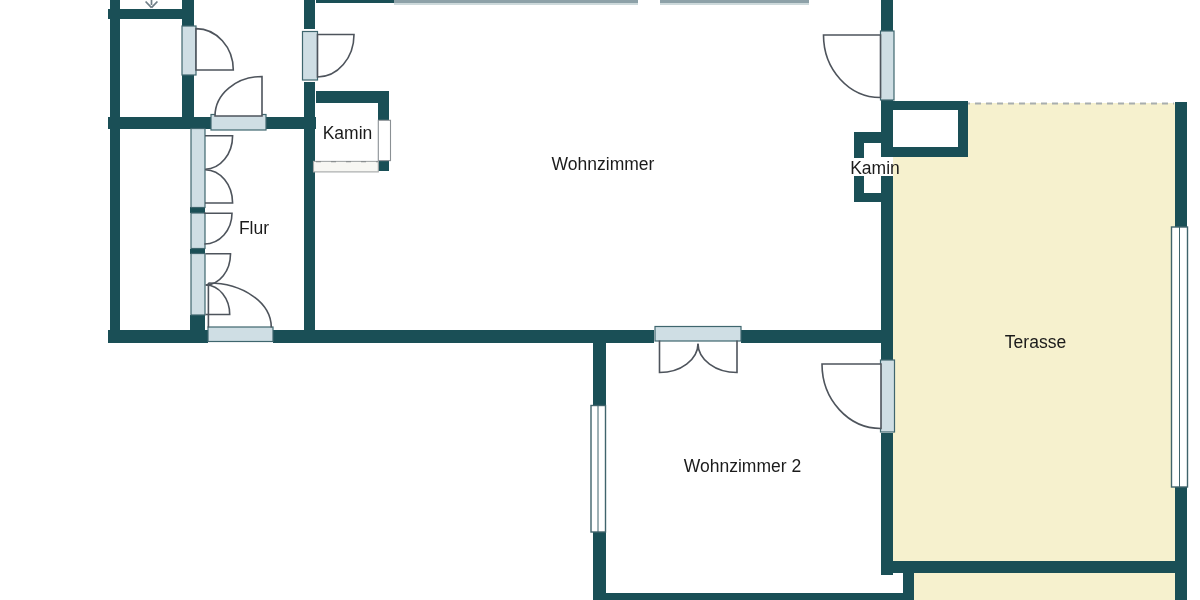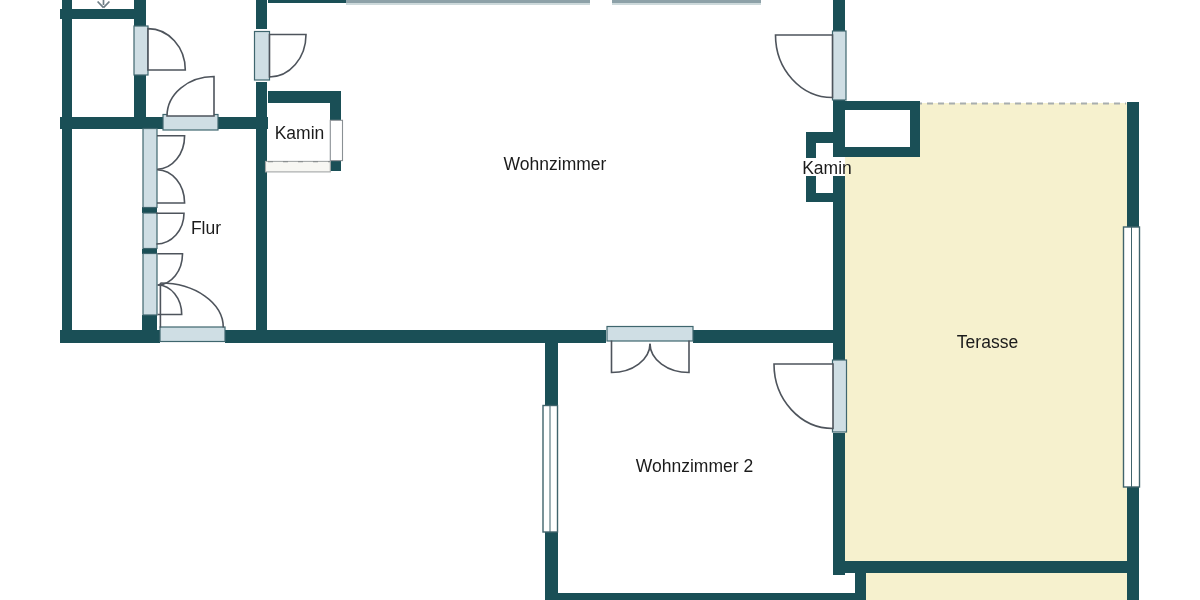--- a/index.html
+++ b/index.html
@@ -1,16 +1,16 @@
 <!DOCTYPE html>
 <html><head>
 <meta charset="utf-8">
 <style>
 html,body{margin:0;padding:0;background:#ffffff;}
-#plan{width:1067px;height:600px;position:relative;font-family:"Liberation Sans",sans-serif;}
+#plan{width:1067px;height:600px;position:relative;font-family:"Liberation Sans",sans-serif;padding-left:48px;}
 text{font-family:"Liberation Sans",sans-serif;fill:#1b1b1b;}
 </style>
 </head>
 <body>
 <div id="plan">
 <svg width="1200" height="600" viewBox="0 0 1200 600" shape-rendering="crispEdges">
 
 <rect x="0" y="0" width="1200" height="600" fill="#ffffff"></rect>
 
 <rect x="844.5" y="103" width="282" height="459" fill="#f6f1ce"></rect>

